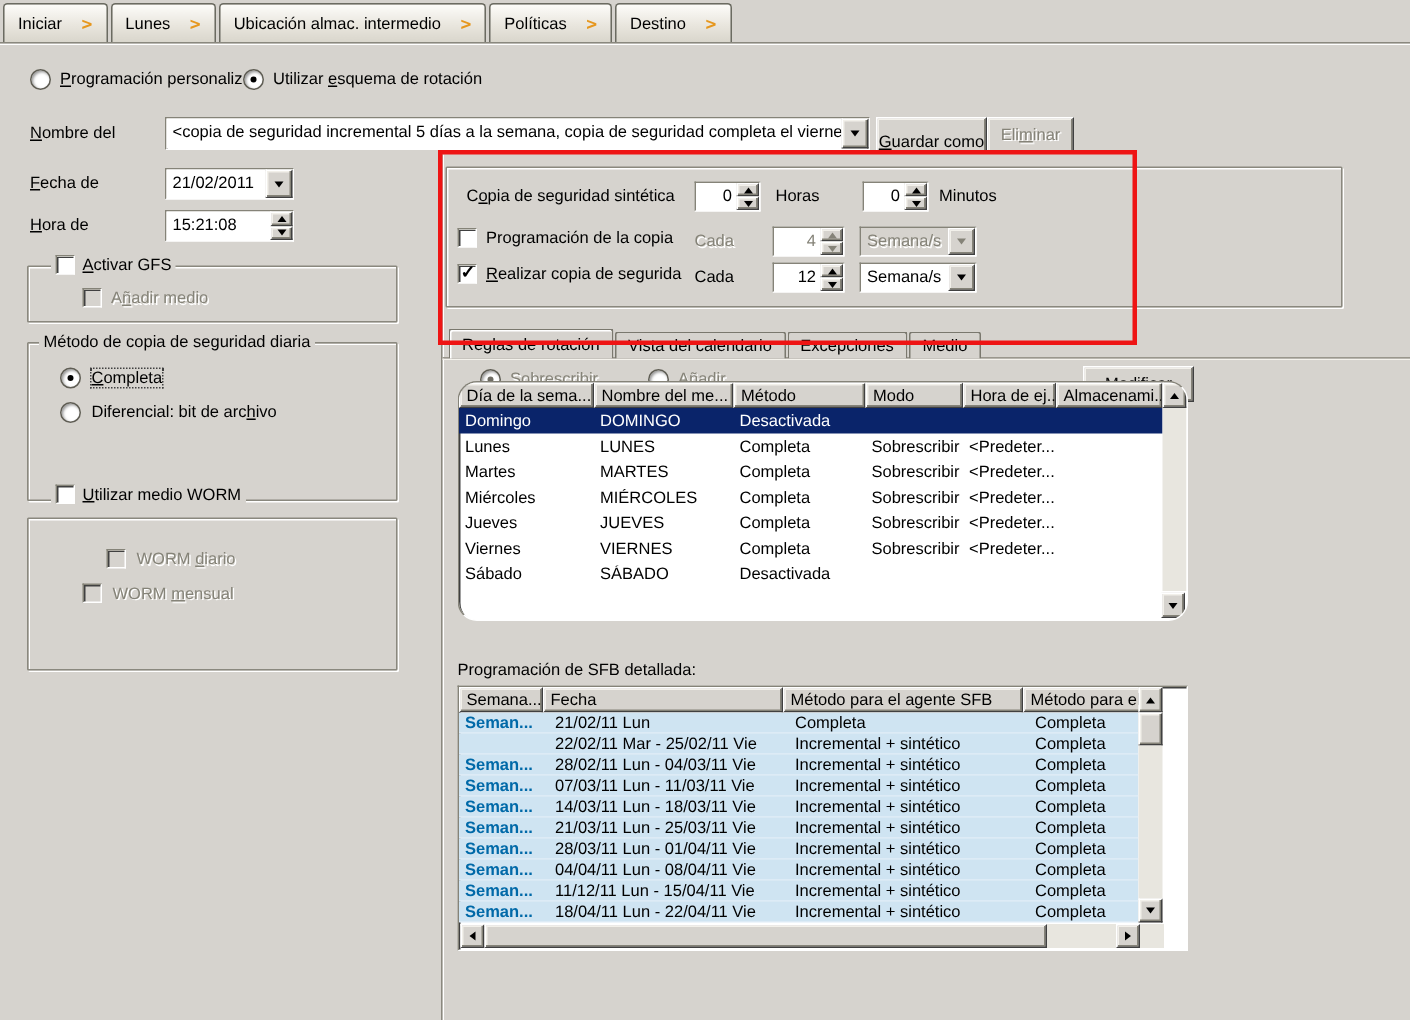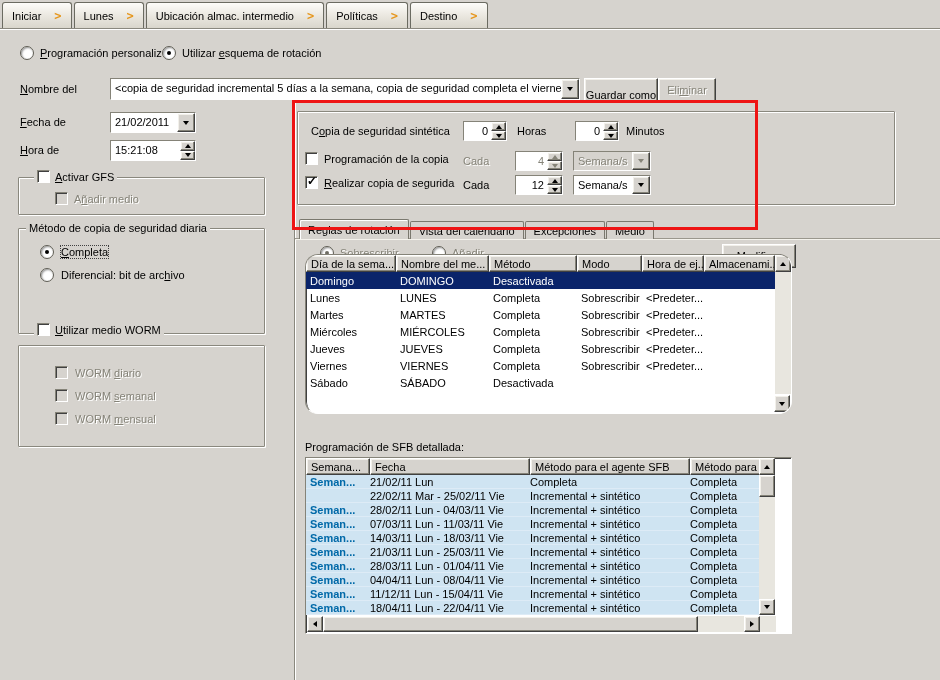--- a/index.html
+++ b/index.html
@@ -258,29 +258,25 @@
       </div>
     </div>
 
   <div class="groupbox" style="left:18px;top:345px;width:245px;height:100px;"></div>
   <div class="gcap" style="left:34px;top:323px;">
     <span class="cb"></span>
     <span><u>U</u>tilizar medio WORM</span>
   </div>
   <div class="abs dis" style="left:55px;top:361px;width:190px;">
 
-      <div style="display:flex;align-items:center;gap:7px;height:23px;">
+      <div style="display:flex;align-items:center;gap:7px;height:23px;margin-left:16px;">
         <span class="cb off-dis"></span>
         <span>WORM <u>d</u>iario</span>
       </div>
 
-      <div style="display:flex;align-items:center;gap:7px;height:23px;">
-        <span class="cb off-dis"></span>
-        <span>WORM <u>s</u>emanal</span>
-      </div>
 
       <div style="display:flex;align-items:center;gap:7px;height:23px;">
         <span class="cb off-dis"></span>
         <span>WORM <u>m</u>ensual</span>
       </div>
     </div>
 
   <div class="pageline" style="left:295px;top:238px;width:645px;"></div>
   <div class="rtabs" style="left:299px;top:221px;height:18px;">
 
@@ -402,21 +398,21 @@
         <span class="tri down"></span>
       </div>
   </div>
 
   <span class="lbl" style="left:305px;top:441px;">Programación de SFB detallada:</span>
 
   <div class="dtable sunken t2" style="left:305px;top:457px;width:487px;height:177px;">
     <div style="display:flex;">
       <div class="thead" style="width:453px;overflow:hidden;">
 
-      <div class="th raised t2col" style="width: 64px;">Semana...</div>
+      <div class="th raised t2col" style="width: 56px;">Semana...</div>
           <div class="th raised t2col" style="width: 160px;">Fecha</div>
           <div class="th raised t2col" style="width: 160px;">Método para el agente SFB</div>
           <div class="th raised t2col" style="width: 89px;">Método para el ag</div>
         </div>
       <div class="sb-btn raised" style="width:16px;height:17px;">
           <span class="tri up"></span>
         </div>
     </div>
     <div style="display:flex;border-radius:29px;">
       <div style="width:453px;overflow:hidden;">

